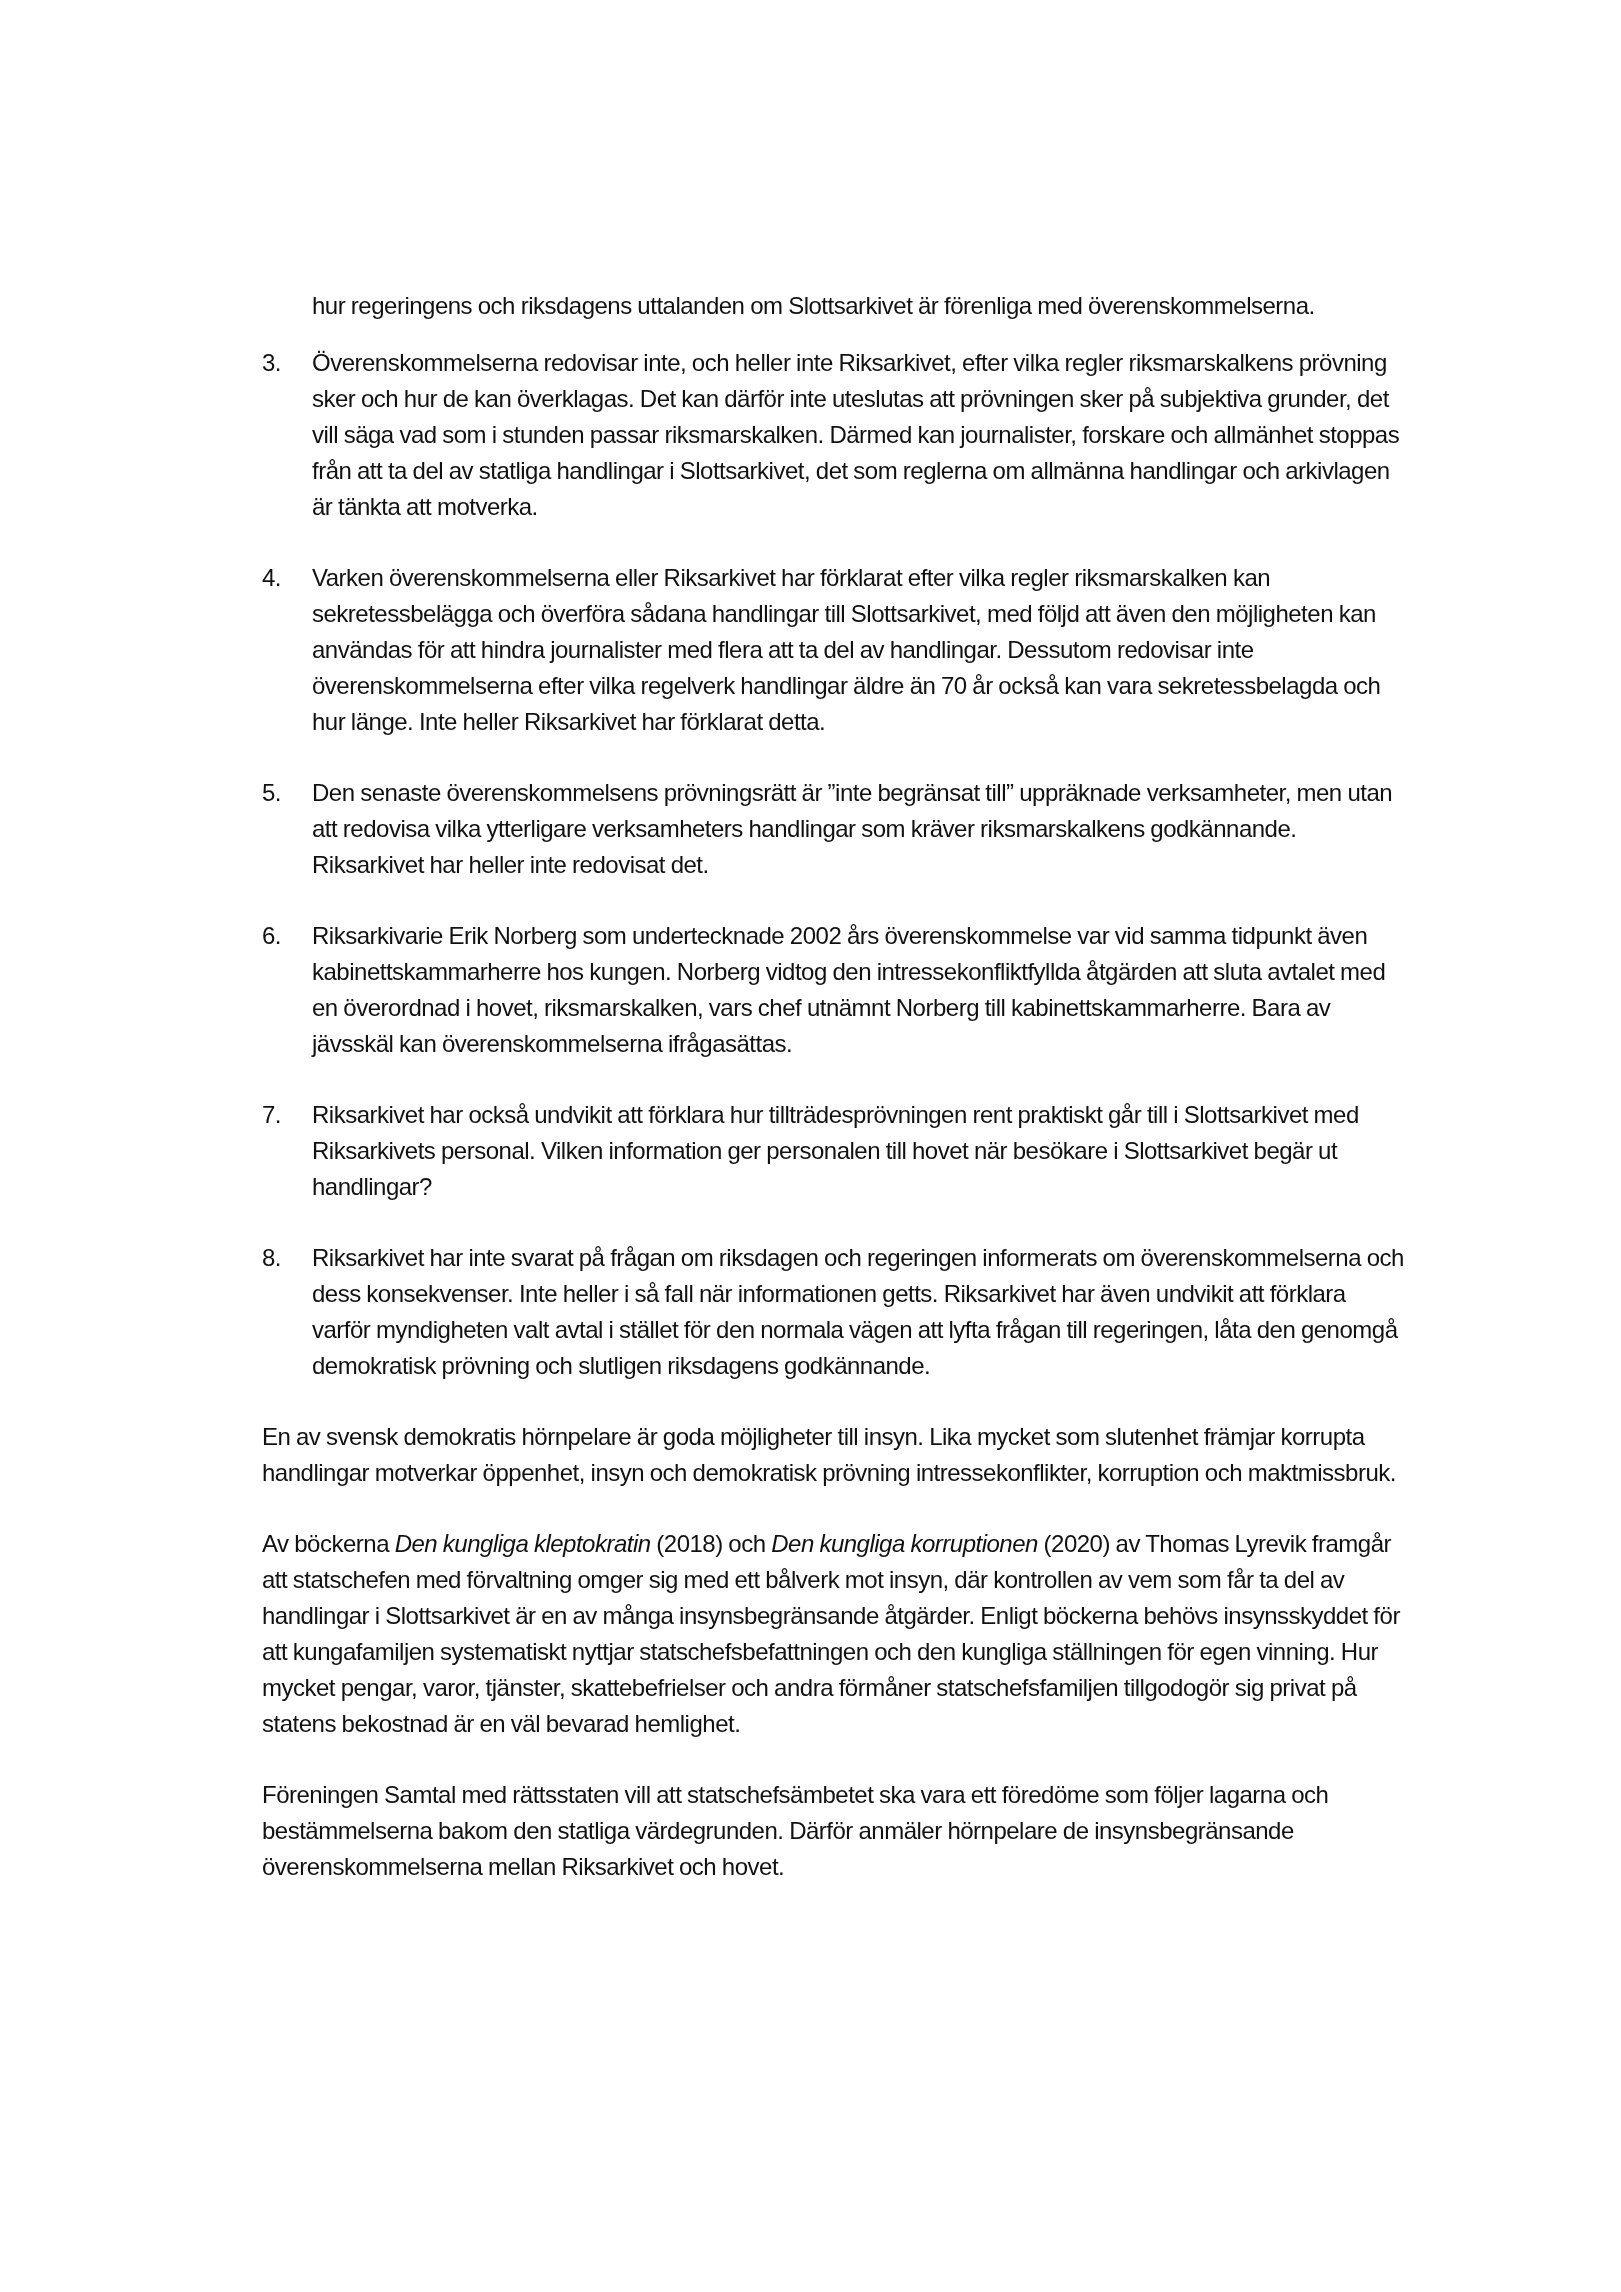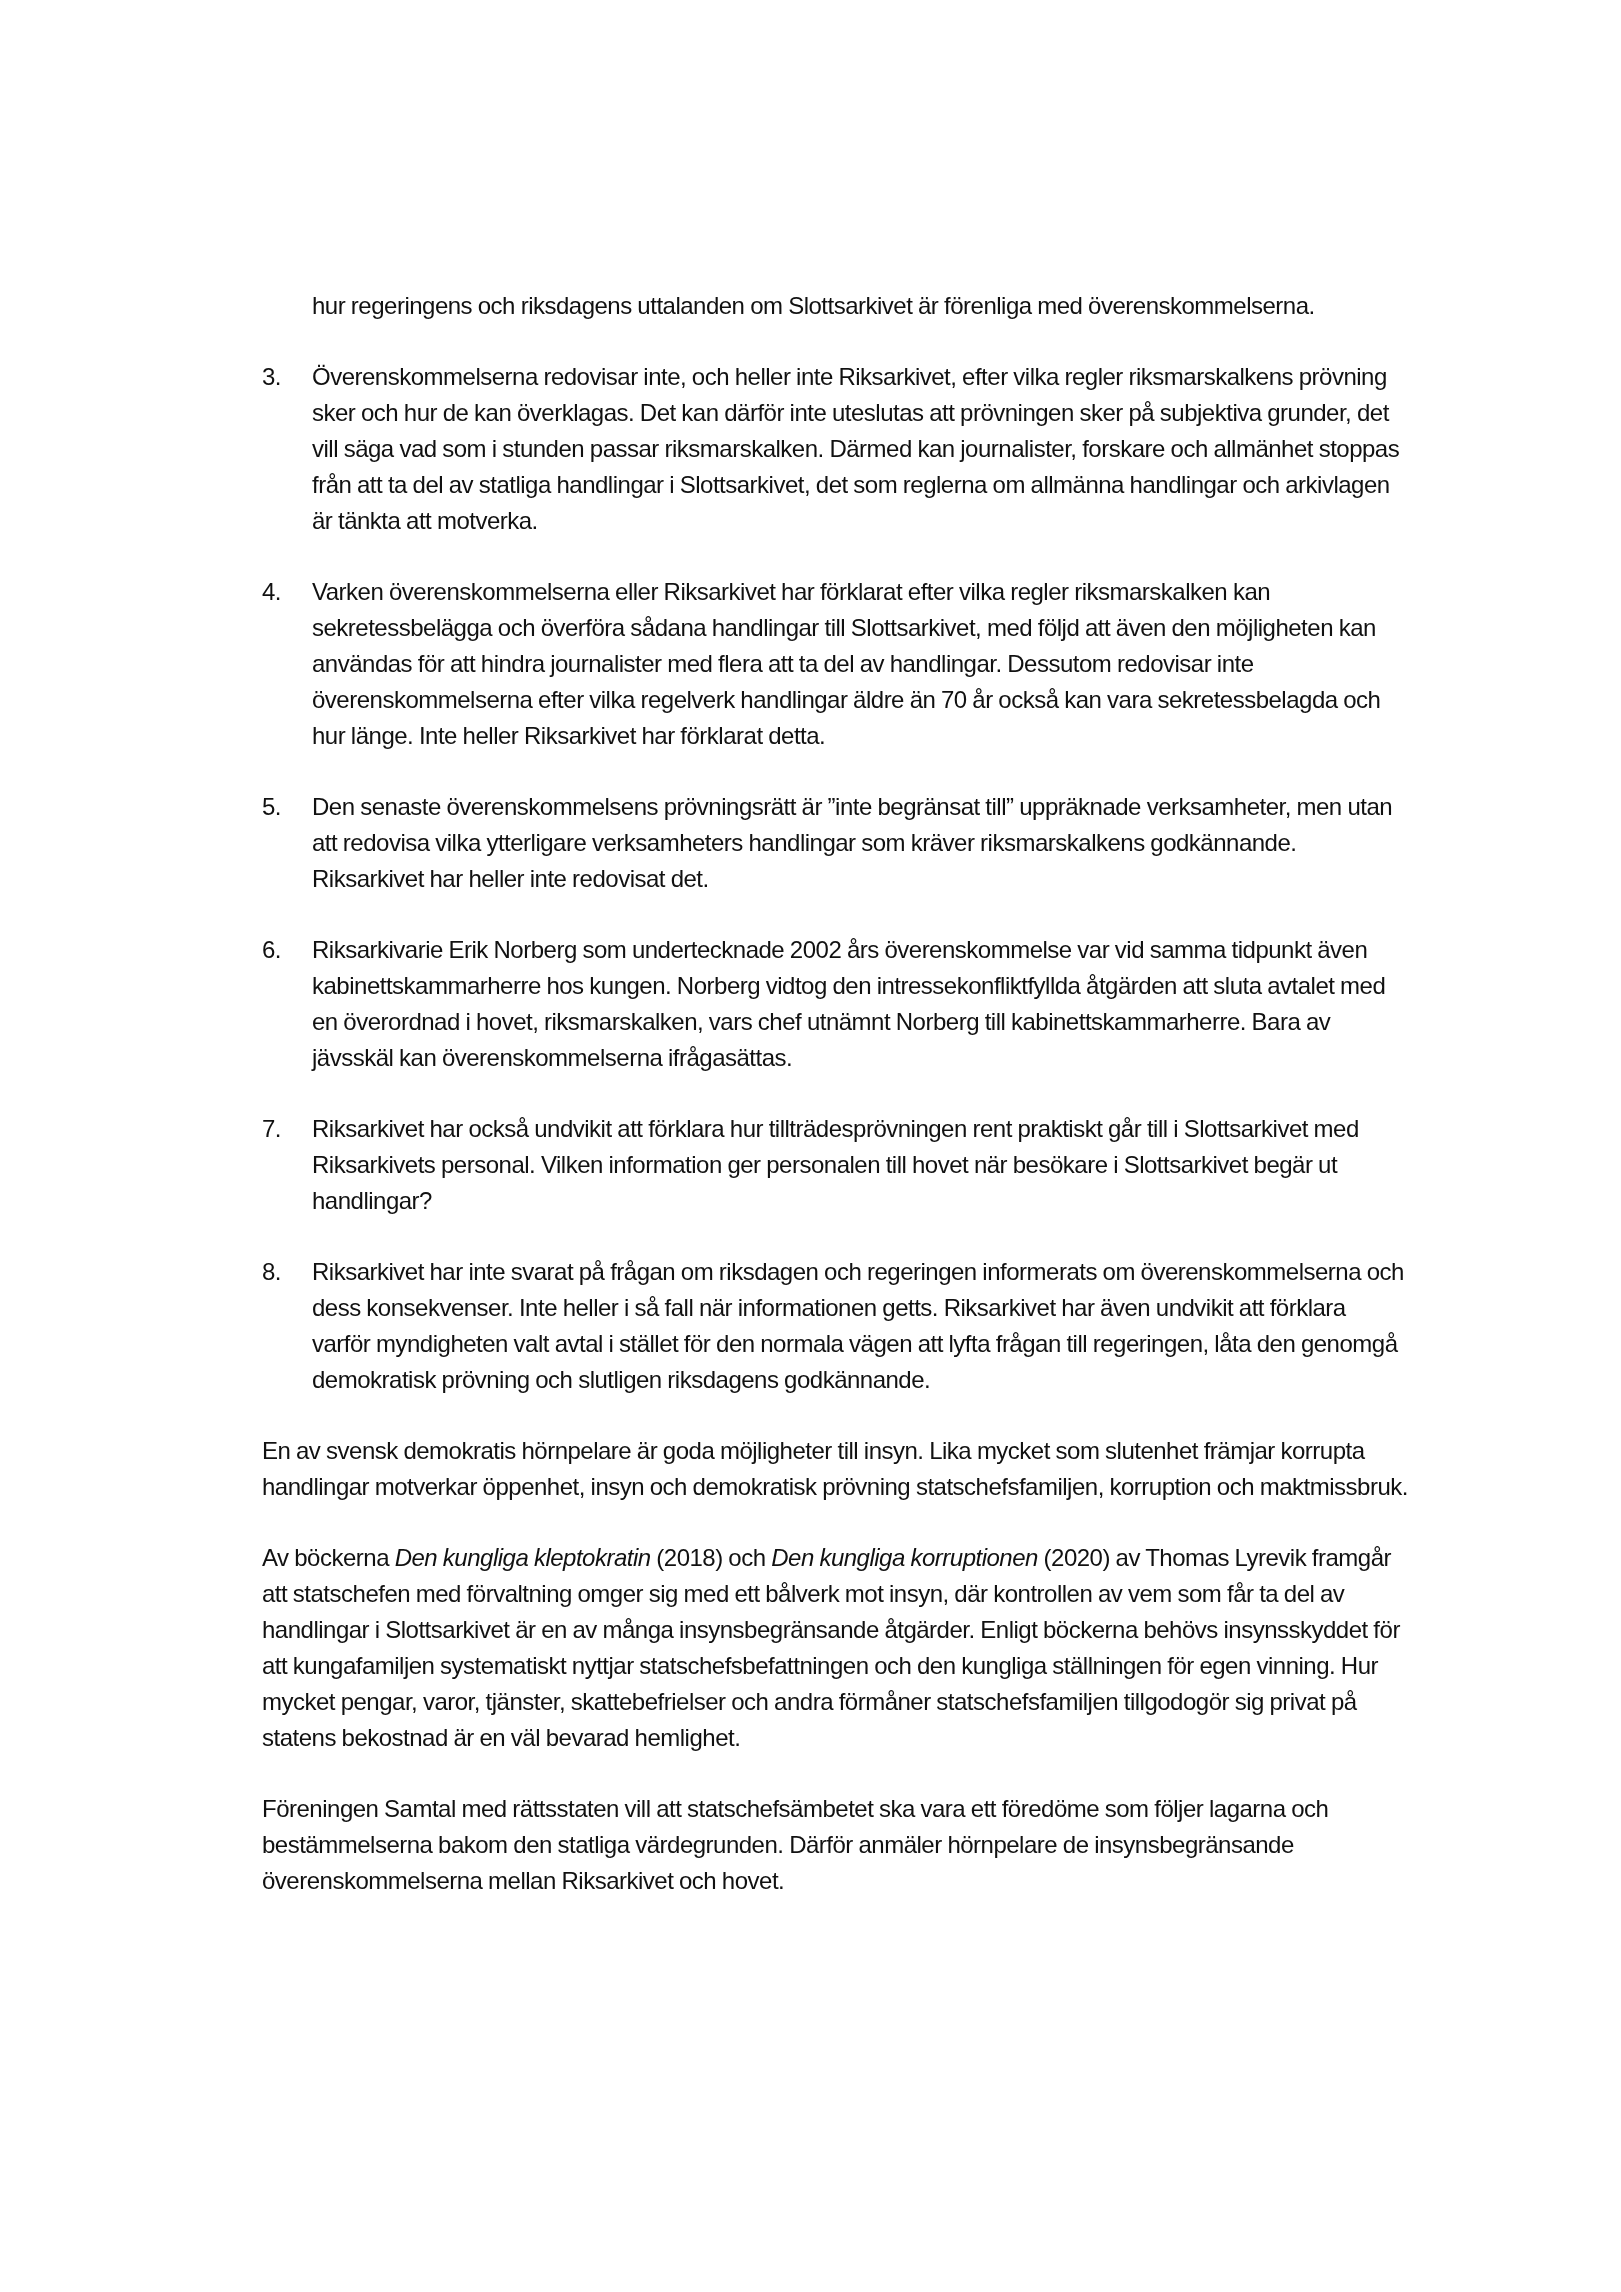--- a/index.html
+++ b/index.html
@@ -19,21 +19,21 @@
       position: absolute;
       left: 262px;
       top: 288px;
       width: 1147px;
       font-size: 24px;
       line-height: 36px;
       letter-spacing: -0.5px;
       word-spacing: -0.5px;
     }
     .continuation {
-      margin: 0 0 35px 50px;
+      margin: 0 0 21px 50px;
     }
     .list {
       list-style: none;
       margin: 0;
       padding: 0;
     }
     .list-item {
       position: relative;
       padding-left: 50px;
       margin: 0 0 35px 0;
@@ -76,20 +76,20 @@
     <li class="list-item">
       <span class="list-number">7.</span>
       <span>Riksarkivet har också undvikit att förklara hur tillträdesprövningen rent praktiskt går till i Slottsarkivet med Riksarkivets personal. Vilken information ger personalen till hovet när besökare i Slottsarkivet begär ut handlingar?</span>
     </li>
     <li class="list-item">
       <span class="list-number">8.</span>
       <span>Riksarkivet har inte svarat på frågan om riksdagen och regeringen informerats om överenskommelserna och dess konsekvenser. Inte heller i så fall när informationen getts. Riksarkivet har även undvikit att förklara varför myndigheten valt avtal i stället för den normala vägen att lyfta frågan till regeringen, låta den genomgå demokratisk prövning och slutligen riksdagens godkännande.</span>
     </li>
   </ol>
 
-  <p class="para">En av svensk demokratis hörnpelare är goda möjligheter till insyn. Lika mycket som slutenhet främjar korrupta handlingar motverkar öppenhet, insyn och demokratisk prövning statschefsfamiljen, korruption och maktmissbruk.</p>
+  <p class="para">En av svensk demokratis hörnpelare är goda möjligheter till insyn. Lika mycket som slutenhet främjar korrupta handlingar motverkar öppenhet, insyn och demokratisk prövning intressekonflikter, korruption och maktmissbruk.</p>
 
   <p class="para"><span>Av böckerna </span><em>Den kungliga kleptokratin</em><span> (2018) och </span><em>Den kungliga korruptionen</em><span> (2020) av Thomas Lyrevik framgår att statschefen med förvaltning omger sig med ett bålverk mot insyn, där kontrollen av vem som får ta del av handlingar i Slottsarkivet är en av många insynsbegränsande åtgärder. Enligt böckerna behövs insynsskyddet för att kungafamiljen systematiskt nyttjar statschefsbefattningen och den kungliga ställningen för egen vinning. Hur mycket pengar, varor, tjänster, skattebefrielser och andra förmåner statschefsfamiljen tillgodogör sig privat på statens bekostnad är en väl bevarad hemlighet.</span></p>
 
   <p class="para">Föreningen Samtal med rättsstaten vill att statschefsämbetet ska vara ett föredöme som följer lagarna och bestämmelserna bakom den statliga värdegrunden. Därför anmäler hörnpelare de insynsbegränsande överenskommelserna mellan Riksarkivet och hovet.</p>
 
 </div>
 
 
 </body></html>

